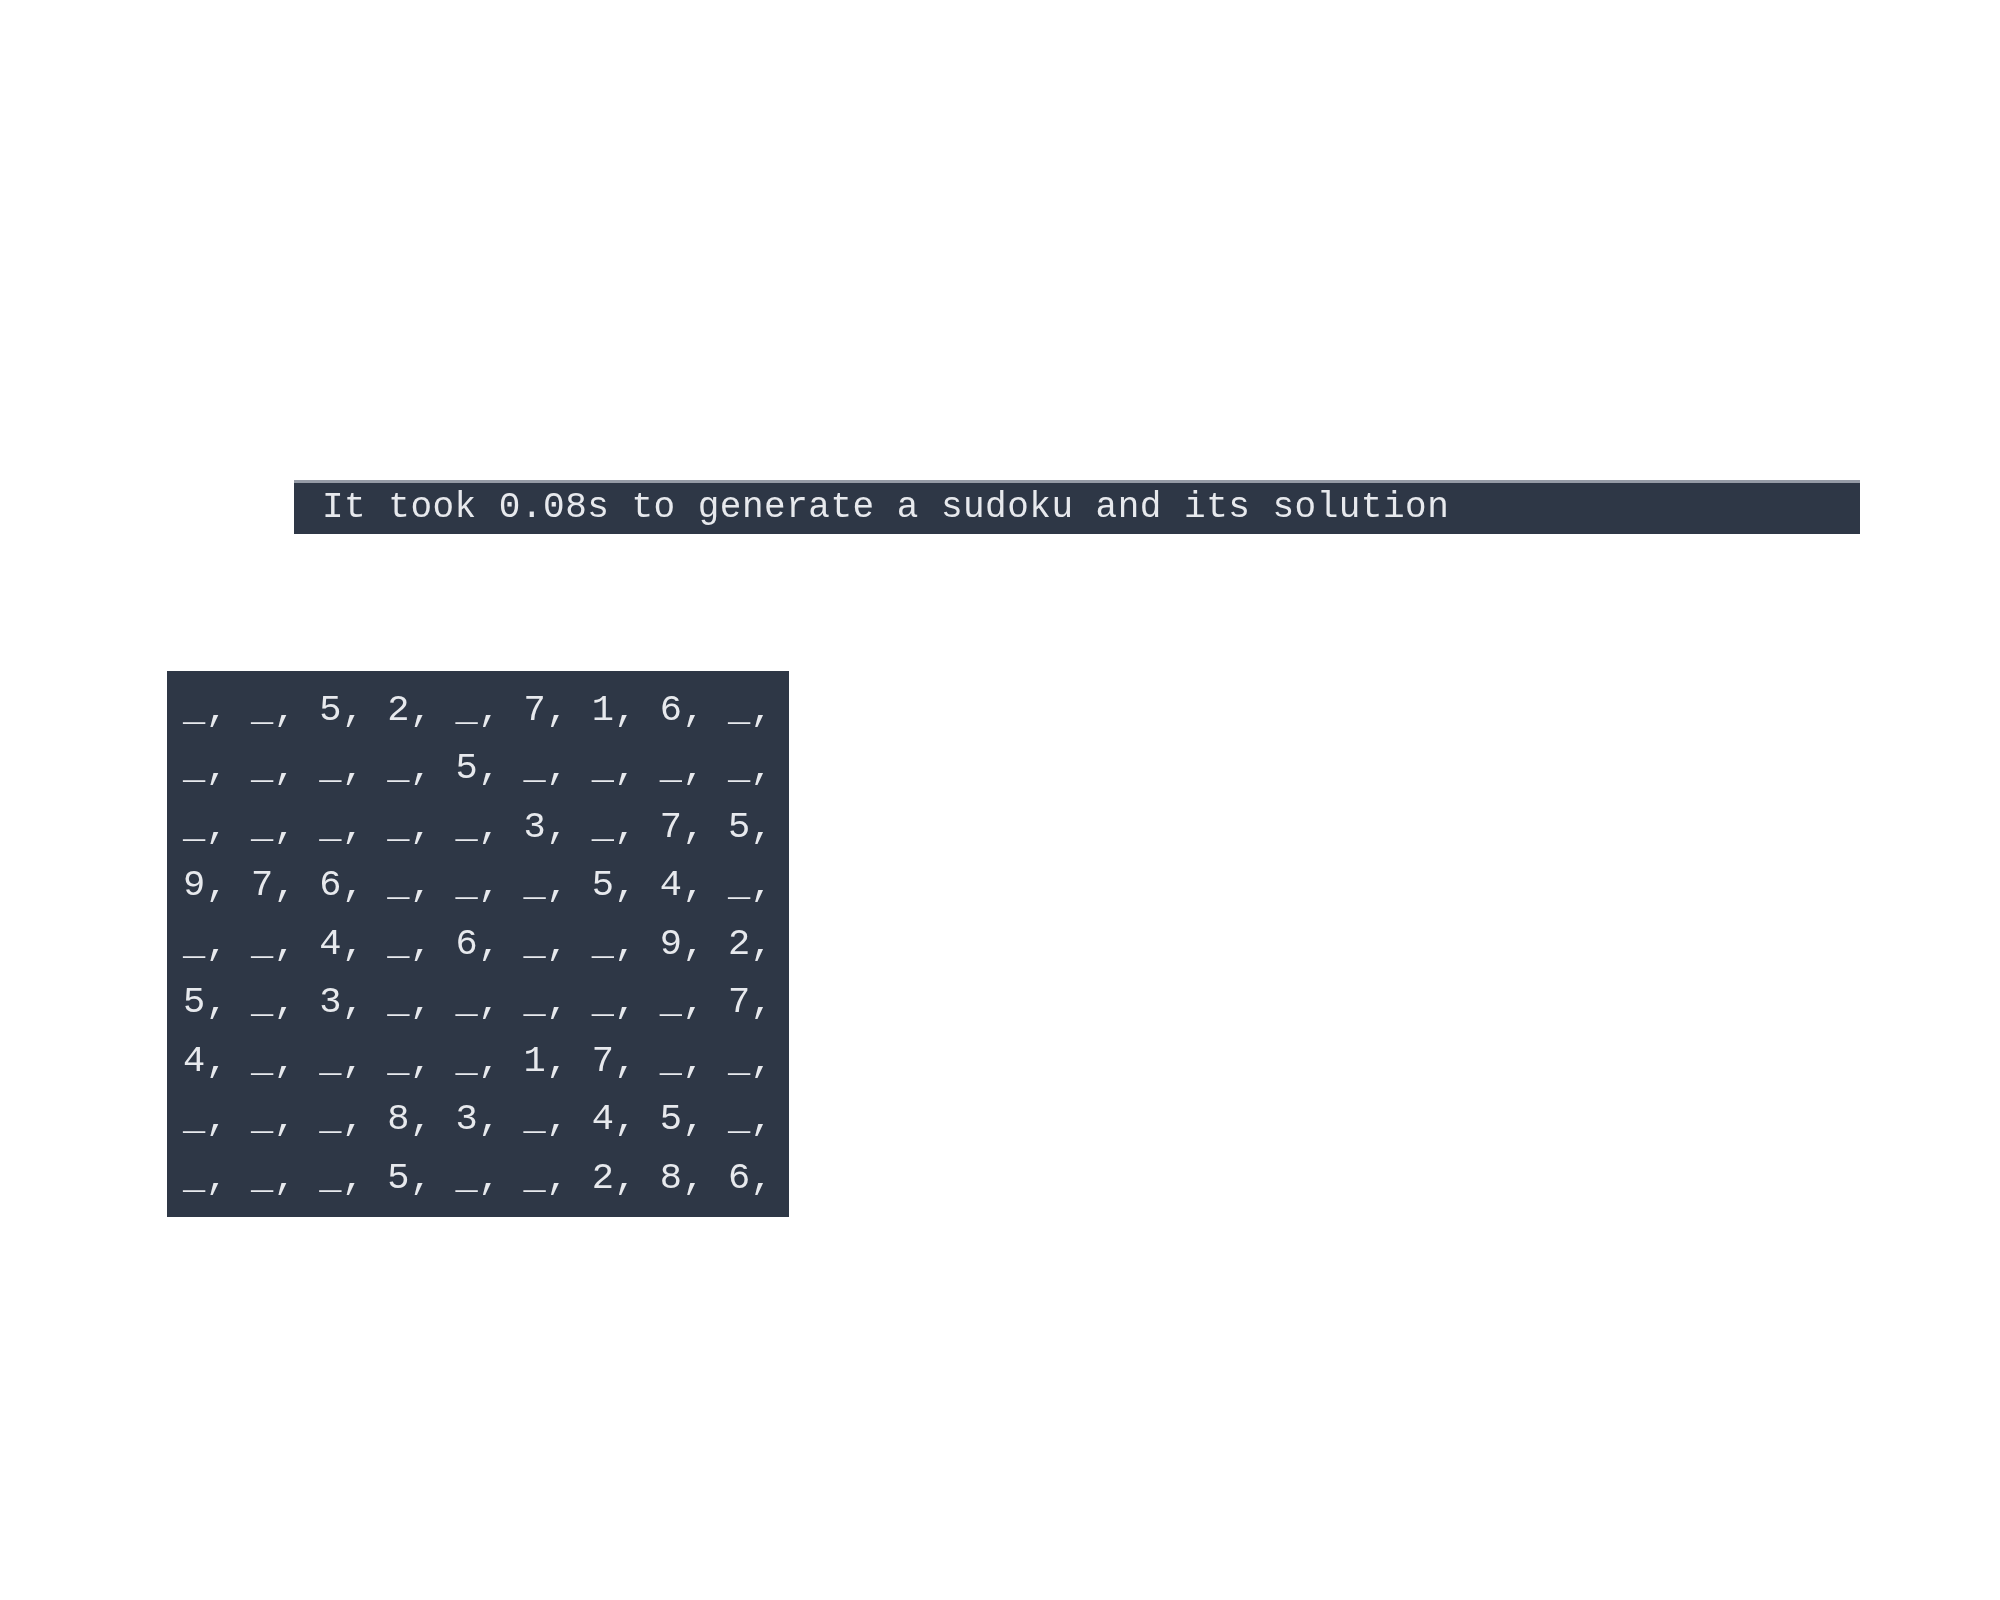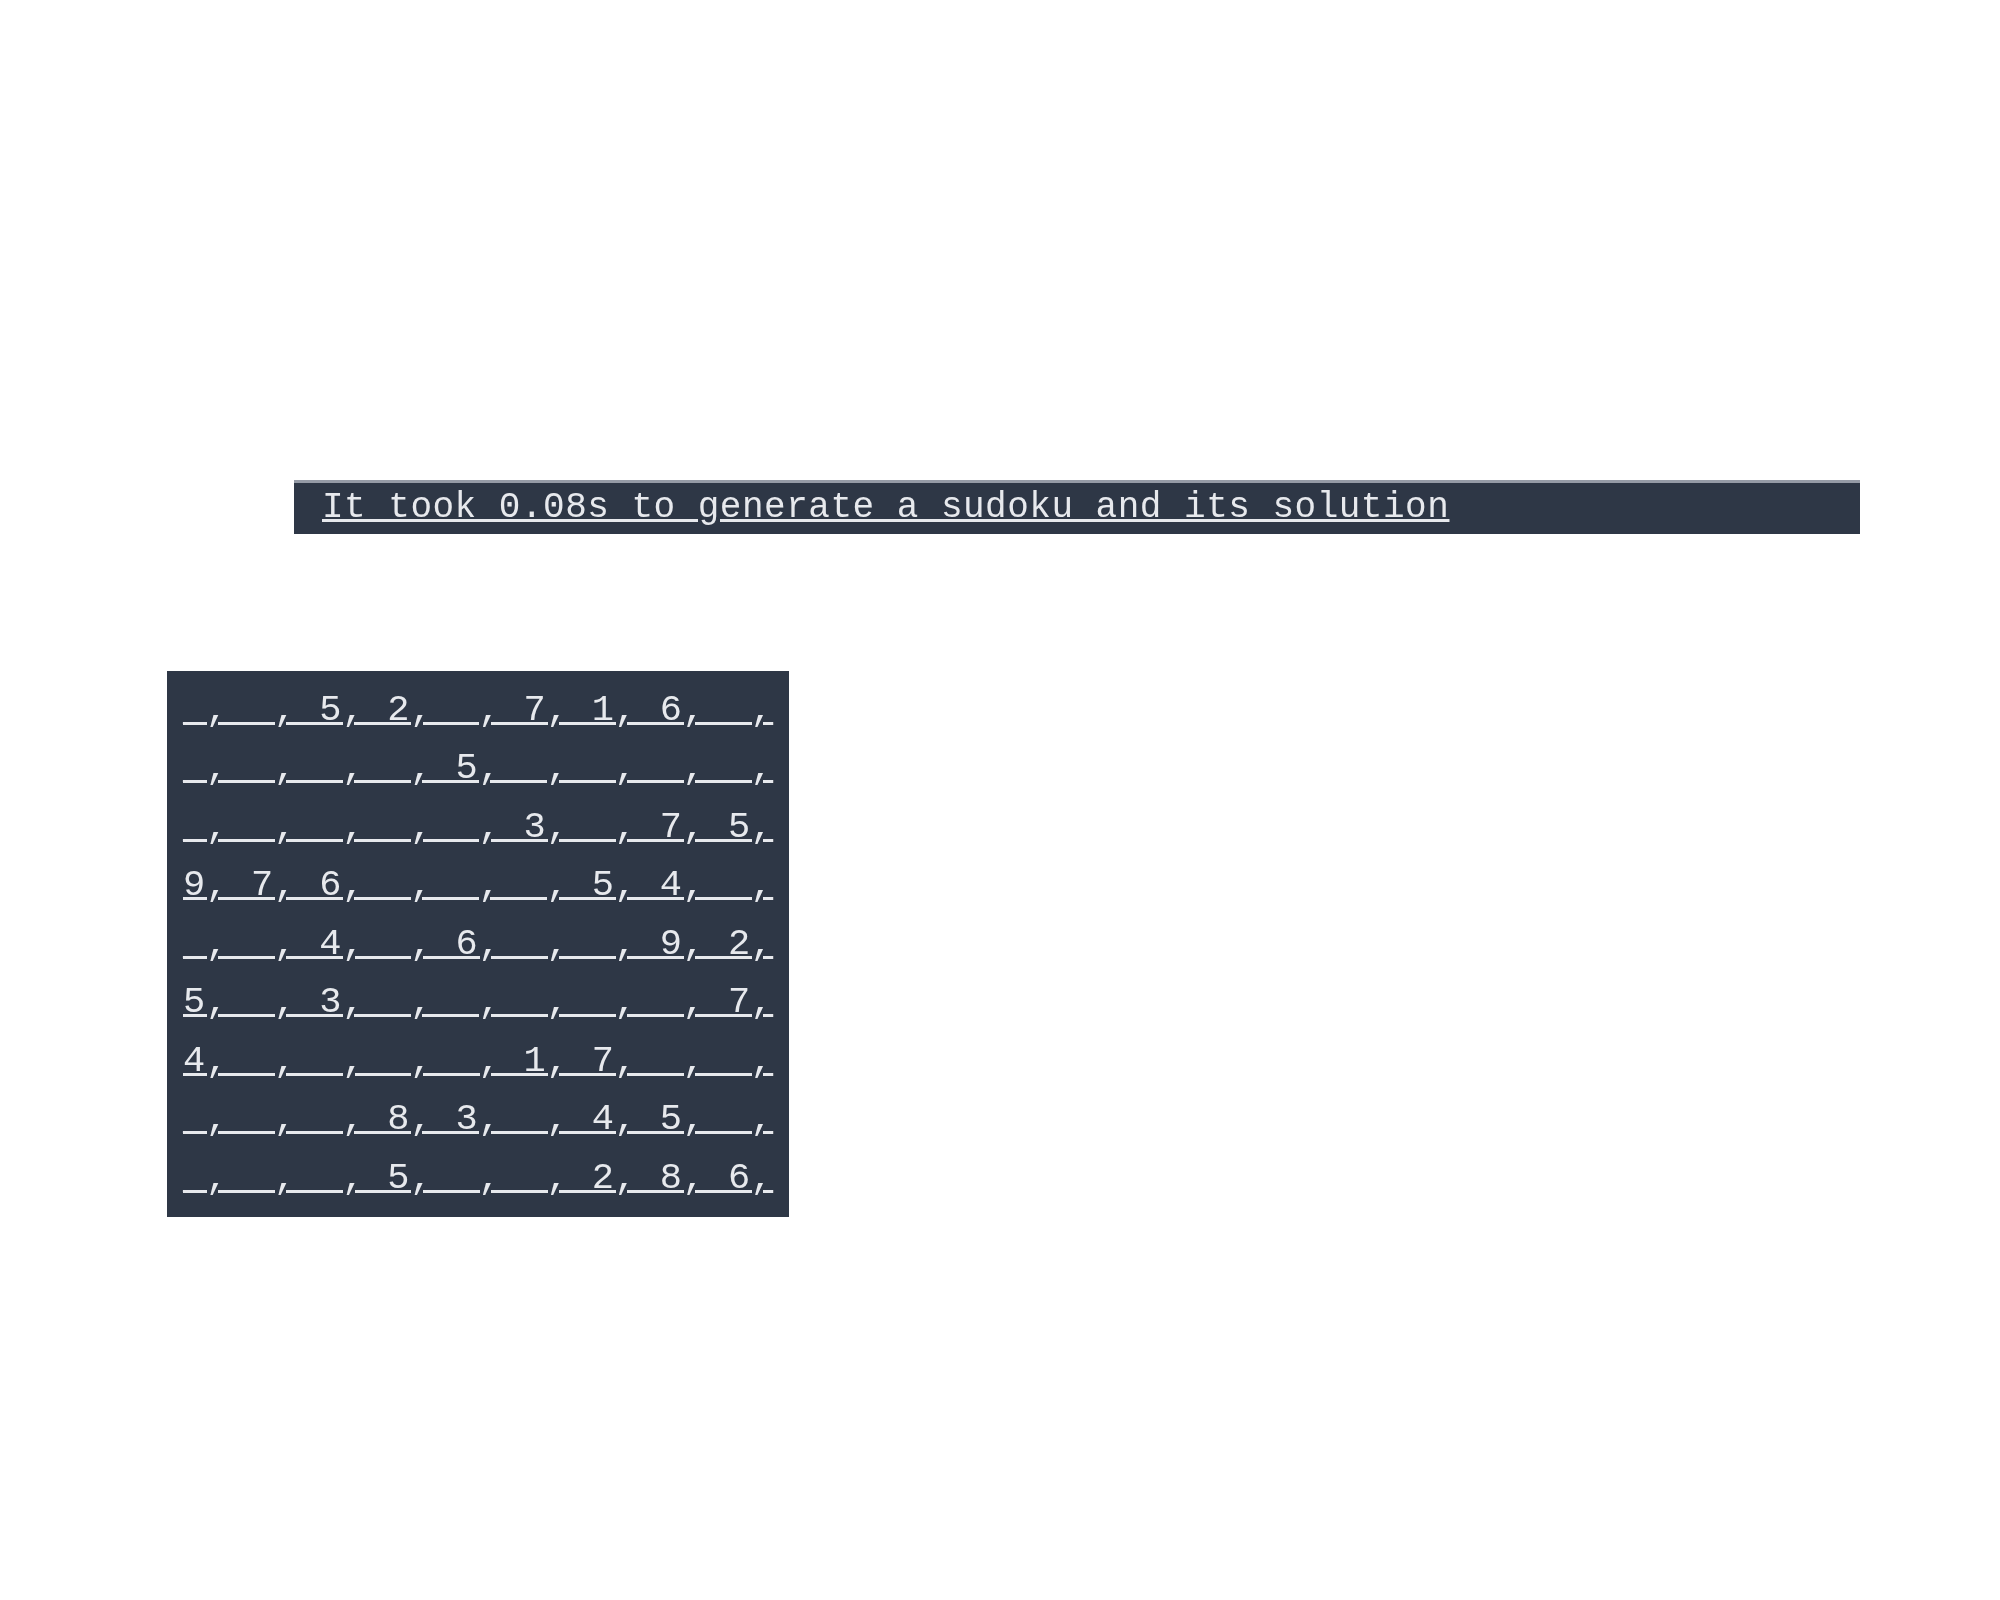--- a/index.html
+++ b/index.html
@@ -1,15 +1,15 @@
 <!DOCTYPE html>
 <html><head>
   <meta charset="utf-8">
   <style>
-    * { box-sizing: border-box; margin: 16px; padding: 0; text-decoration: underline; }
+    * { box-sizing: border-box; margin: 16px; padding: 0; }
     body {
       width: 2000px;
       height: 1600px;
       background: #ffffff;
       font-family: "Consolas", "Courier New", monospace;
       position: relative;
     }
     .banner {
       position: absolute;
       top: 432px;

